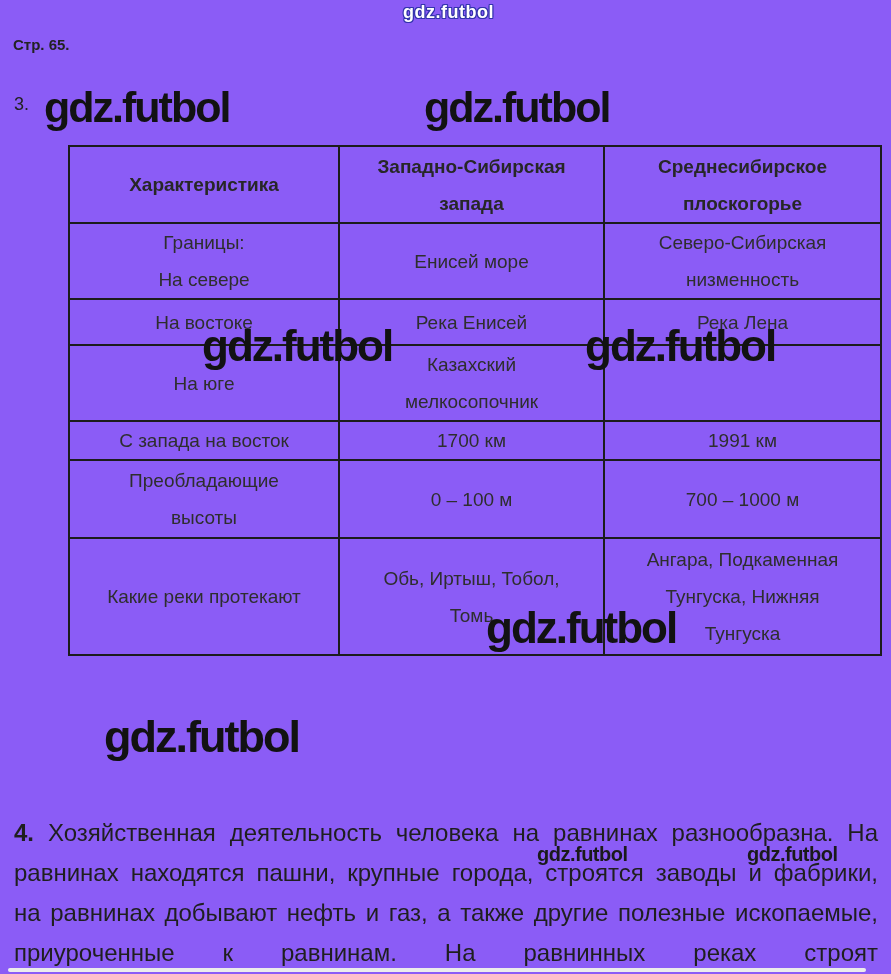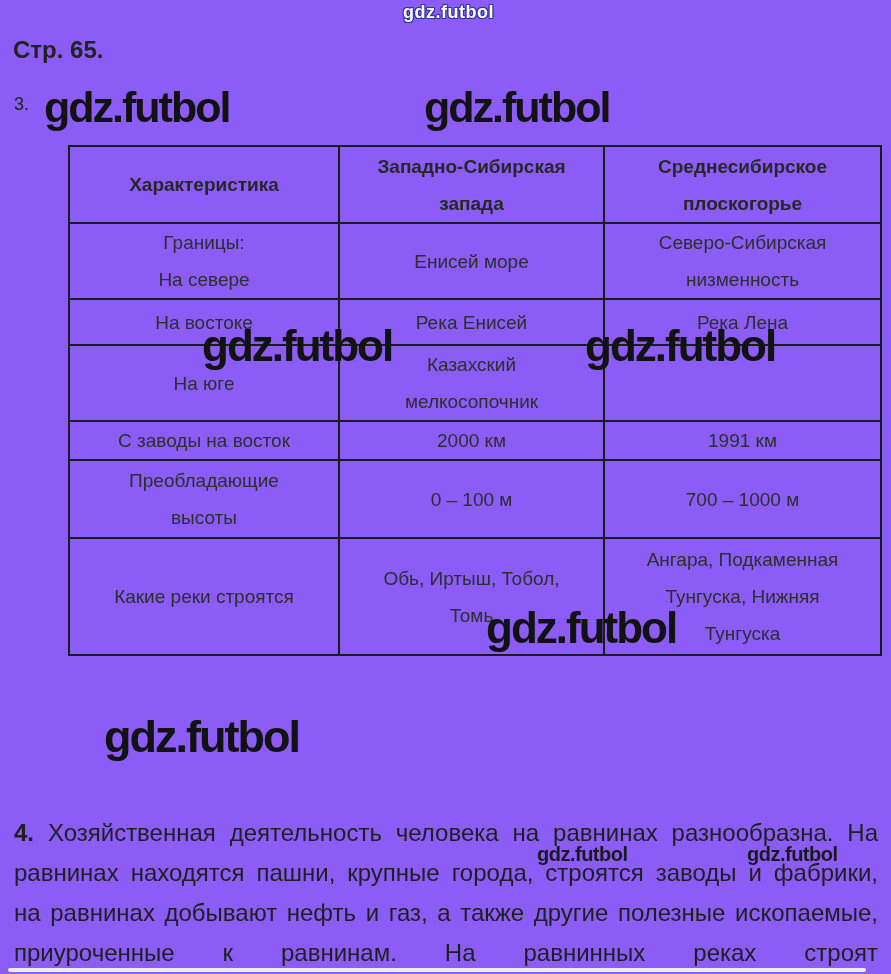--- a/index.html
+++ b/index.html
@@ -22,21 +22,21 @@
     font-weight: bold;
     letter-spacing: 0.5px;
     color: #ffffff;
     text-shadow: -1px 0 #3434ad, 1px 0 #3434ad, 0 -1px #3434ad, 0 1px #3434ad,
                  -1px -1px #3434ad, 1px 1px #3434ad, -1px 1px #3434ad, 1px -1px #3434ad;
   }
 
   .page-label {
     position: absolute;
     left: 13px; top: 36px;
-    font-size: 24px;
+    font-size: 15px;
     font-weight: bold;
     color: #222222;
   }
 
   .task-number {
     position: absolute;
     left: 14px; top: 94px;
     font-size: 18px;
     color: #222222;
   }
@@ -151,32 +151,32 @@
       <td>Река Енисей</td>
       <td>Река Лена</td>
     </tr>
     <tr style="height:75px">
       <td>На юге</td>
       <td>Казахский
 мелкосопочник</td>
       <td></td>
     </tr>
     <tr style="height:37px">
-      <td>С заводы на восток</td>
-      <td>2000 км</td>
+      <td>С запада на восток</td>
+      <td>1700 км</td>
       <td>1991 км</td>
     </tr>
     <tr style="height:78px">
       <td>Преобладающие
 высоты</td>
       <td>0 – 100 м</td>
       <td>700 – 1000 м</td>
     </tr>
     <tr style="height:117px">
-      <td>Какие реки строятся</td>
+      <td>Какие реки протекают</td>
       <td>Обь, Иртыш, Тобол,
 Томь</td>
       <td>Ангара, Подкаменная
 Тунгуска, Нижняя
 Тунгуска</td>
     </tr>
   </tbody>
     </table>
 
   <div class="wm-big wm-t1">gdz.futbol</div>

